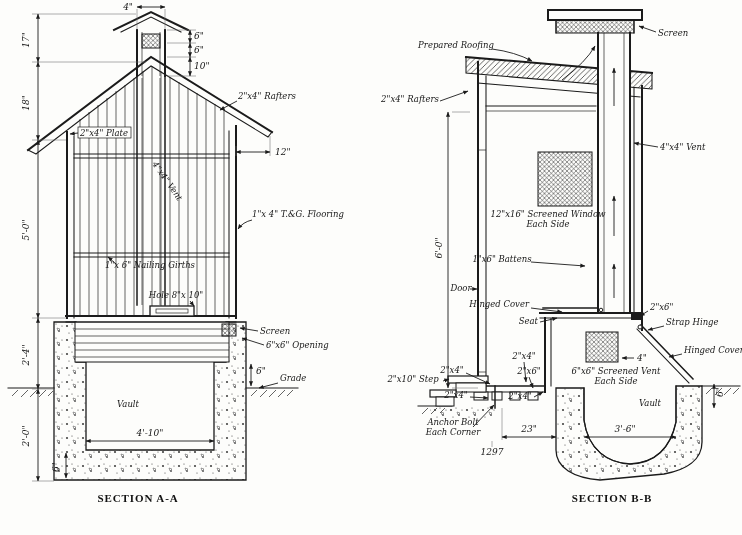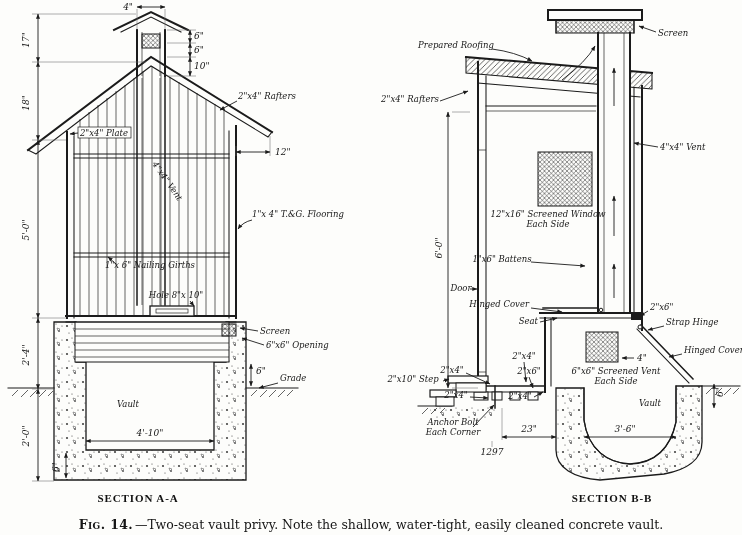--- a/index.html
+++ b/index.html
@@ -347,16 +347,13 @@
 
       <text class="lbl" x="453" y="425" text-anchor="middle">Anchor Bolt</text>
       <text class="lbl" x="453" y="435" text-anchor="middle">Each Corner</text>
       <path class="dl" d="M473,427 L494,405" marker-end="url(#ar)"></path>
     </g>
 
     <text class="ttl" x="612" y="502" text-anchor="middle">SECTION B-B</text>
   </g>
 </svg>
 
-<div class="caption">
-  <span class="fig">Fig. 14.</span><span>—Two-seat vault privy.  Note the shallow, water-tight, easily cleaned concrete vault.</span>
 </div>
-</div>
 
 </body></html>

